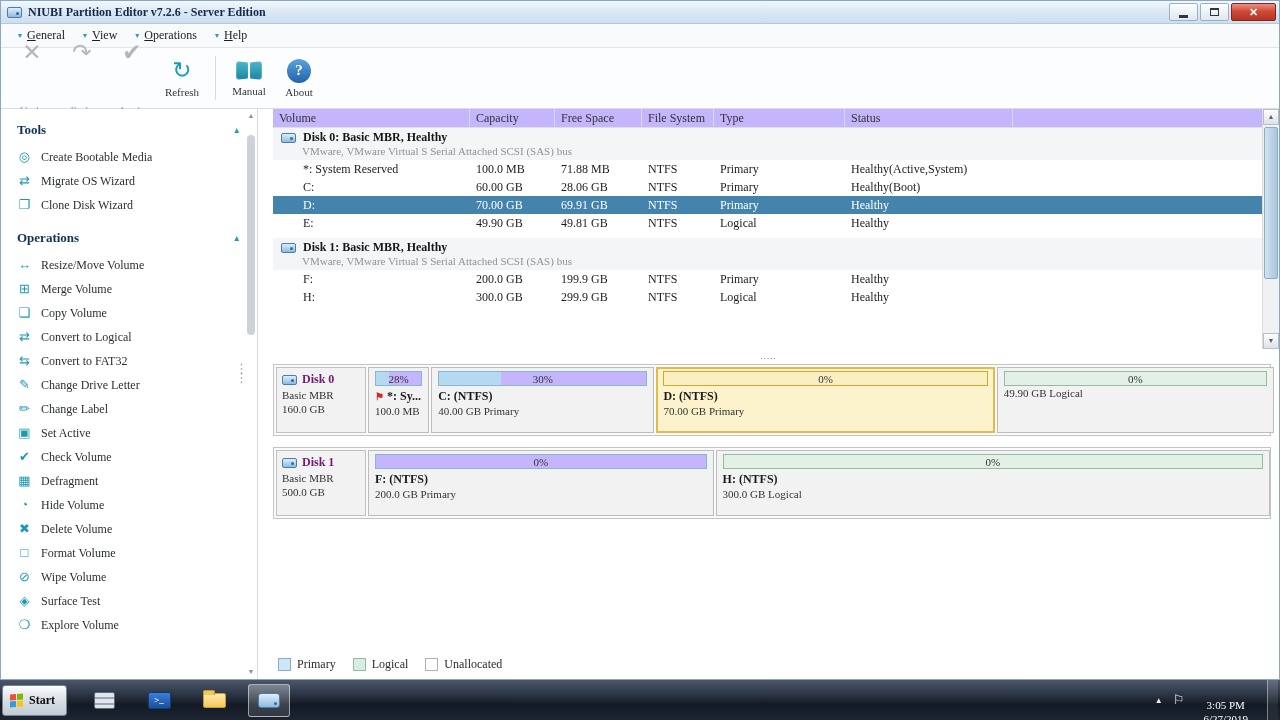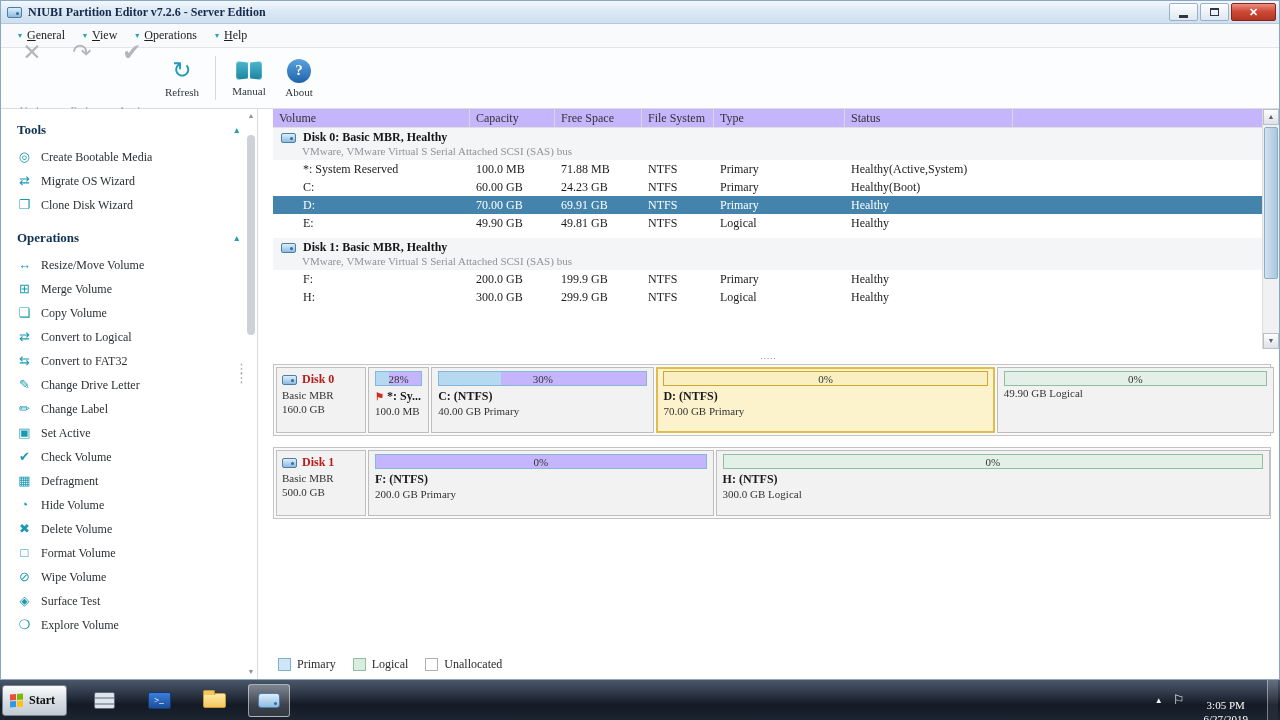--- a/index.html
+++ b/index.html
@@ -80,21 +80,21 @@
   .vs-arrow.bottom{bottom:0;} .vs-arrow:not(.bottom){top:0;}
   .vs-thumb{position:absolute;left:1px;right:1px;top:18px;height:152px;border-radius:2px;
             background:linear-gradient(90deg,#d3e2ef,#a9c6de);border:1px solid #8badc8;}
   .hsplit{height:13px;flex:none;display:flex;align-items:center;justify-content:center;color:#555;
           font-size:9px;letter-spacing:1px;line-height:6px;}
 
   
   .diskmap{flex:1;min-height:0;padding:2px 8px 0 15px;overflow:hidden;}
   .disk-row{display:flex;gap:2px;border:1px solid #c4c4c4;background:#fafafa;padding:2px;height:72px;margin-bottom:11px;}
   .disk-cell{width:90px;flex:none;border:1px solid #c0c0c0;background:#f2f2f2;padding:4px 5px;overflow:hidden;}
-  .dc-line1{display:flex;align-items:center;gap:5px;font-size:12px;font-weight:bold;color:#b91c1c;}
+  .dc-line1{display:flex;align-items:center;gap:5px;font-size:12px;font-weight:bold;color:#701a75;}
   .dc-sub{font-size:11px;color:#333;margin-top:2px;white-space:nowrap;}
   .parts{flex:1;min-width:0;display:flex;gap:2px;}
   .part{border:1px solid #bdbdbd;background:#f2f2f2;padding:3px 6px 2px;overflow:hidden;}
   .part .bar{height:15px;border:1px solid #86b7d9;background:#c4b5fd;position:relative;display:flex;
              align-items:center;justify-content:center;font-size:11px;color:#333;}
   .part .bar .fill{position:absolute;left:0;top:0;bottom:0;background:#b5d9f0;}
   .part .bar .pct{position:relative;z-index:1;}
   .part.logical .bar{border-color:#8fbf9f;background:#e2f0e7;}
   .part.logical .bar .fill{background:#bfe0cb;}
   .part.selected{background:#fcf3cd;border:2px solid #e0bc4e;padding:2px 5px 1px;}
@@ -338,21 +338,21 @@
                 <div class="cell">100.0 MB</div>
                 <div class="cell">71.88 MB</div>
                 <div class="cell">NTFS</div>
                 <div class="cell">Primary</div>
                 <div class="cell">Healthy(Active,System)</div>
                 <div class="cell"></div>
               </div>
               <div class="tgrid trow">
                 <div class="cell vol">C:</div>
                 <div class="cell">60.00 GB</div>
-                <div class="cell">24.23 GB</div>
+                <div class="cell">28.06 GB</div>
                 <div class="cell">NTFS</div>
                 <div class="cell">Primary</div>
                 <div class="cell">Healthy(Boot)</div>
                 <div class="cell"></div>
               </div>
               <div class="tgrid trow sel">
                 <div class="cell vol">D:</div>
                 <div class="cell">70.00 GB</div>
                 <div class="cell">69.91 GB</div>
                 <div class="cell">NTFS</div>

